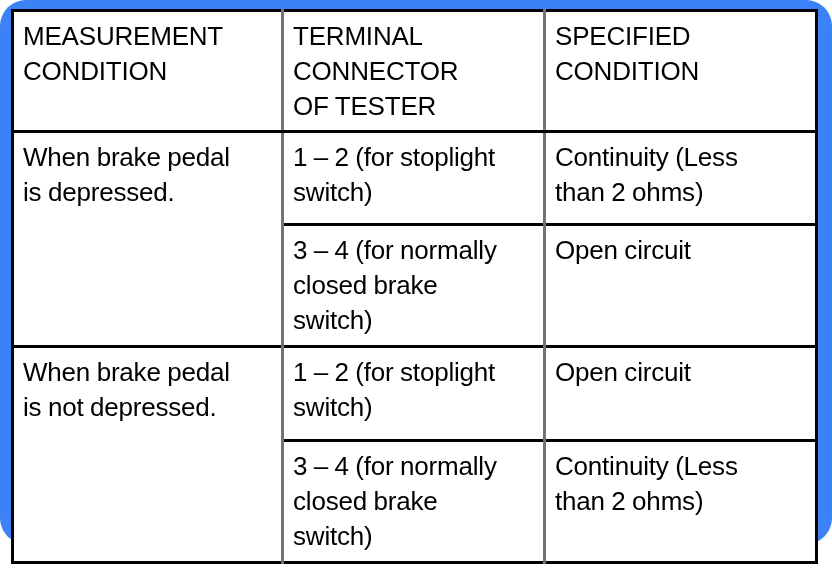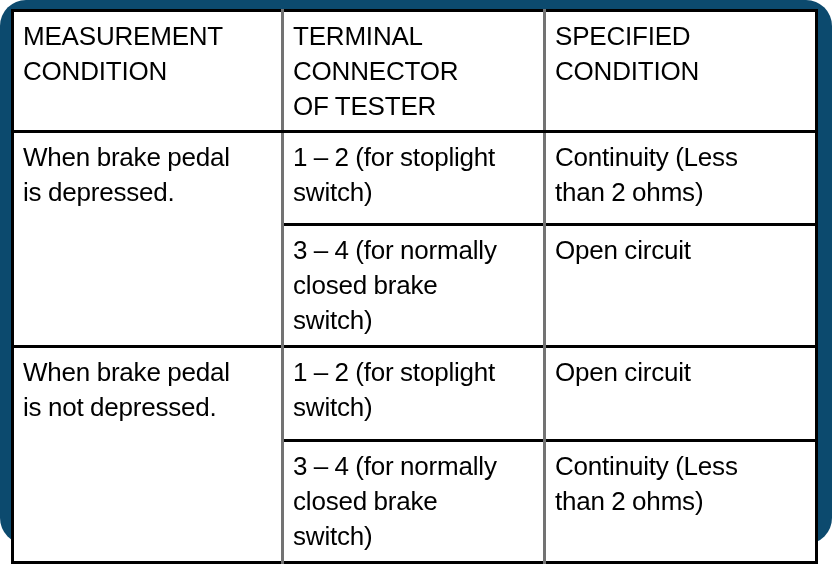--- a/index.html
+++ b/index.html
@@ -12,21 +12,21 @@
     height: 576px;
     overflow: hidden;
     font-family: "Liberation Sans", "DejaVu Sans", sans-serif;
     color: #000000;
   }
 
   .sheet {
     position: relative;
     width: 832px;
     height: 544px;
-    background: #0c4a6e;
+    background: #3b82f6;
     border-radius: 26px;
   }
 
   
   .spec-table {
     position: absolute;
     left: 11px;
     top: 9px;
     width: 804px;       
     height: 555px;

